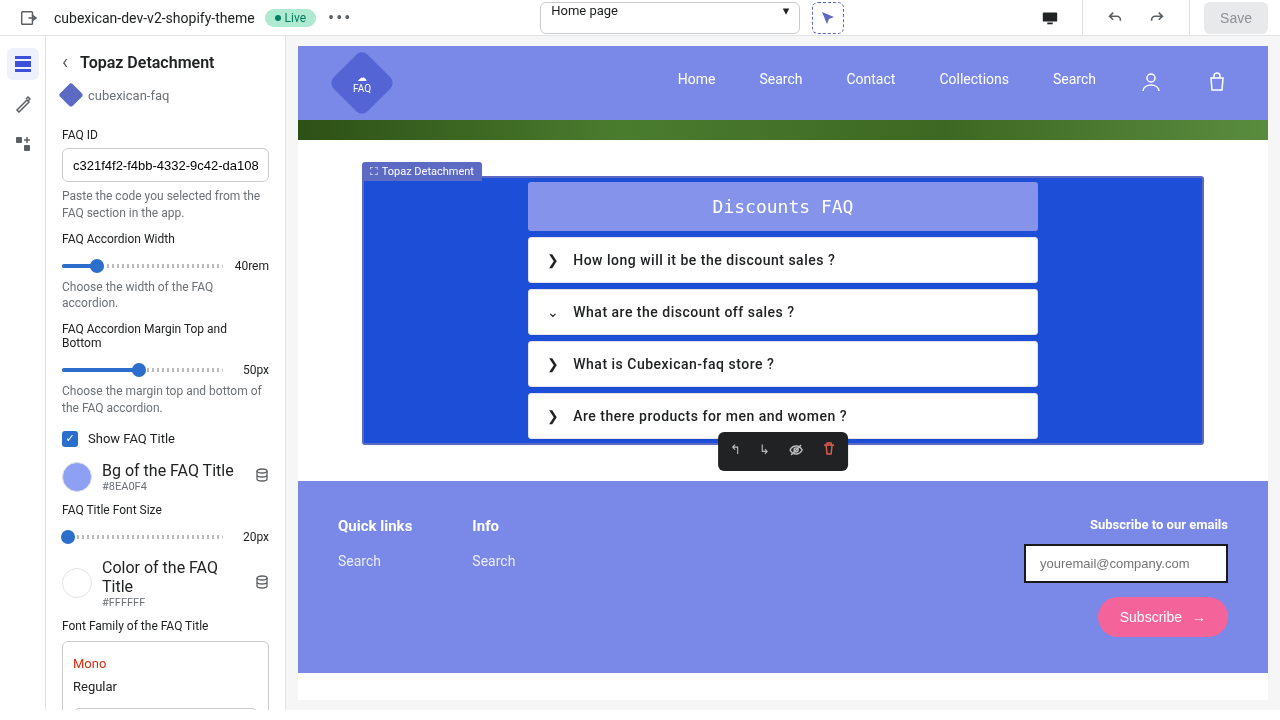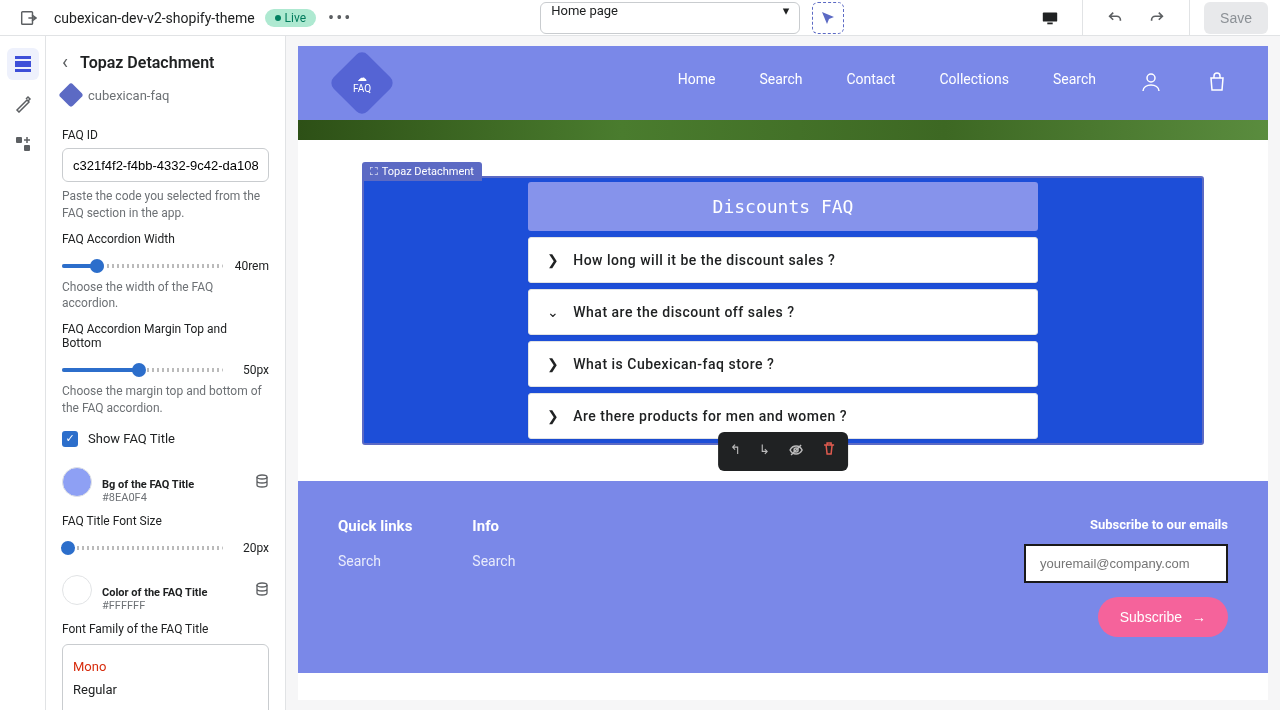--- a/index.html
+++ b/index.html
@@ -34,21 +34,21 @@
 .slider-row { display: flex; align-items: center; gap: 8px; margin-top: 13px; }
 .slider-track { flex: 1; height: 4px; background: repeating-linear-gradient(90deg, #bbb 0 2px, transparent 2px 5px); border-radius: 2px; position: relative; }
 .slider-fill { position: absolute; left: 0; top: 0; height: 4px; background: #2c6ecb; border-radius: 2px; }
 .slider-thumb { position: absolute; top: -5px; width: 14px; height: 14px; background: #2c6ecb; border-radius: 50%; cursor: pointer; transform: translateX(-50%); }
 .slider-val { font-size: 12px; color: #202223; min-width: 38px; text-align: right; }
 .check-row { display: flex; align-items: center; gap: 10px; margin-top: 14px; }
 .checkbox { width: 16px; height: 16px; background: #2c6ecb; border-radius: 3px; display: flex; align-items: center; justify-content: center; color: #fff; font-size: 11px; cursor: pointer; }
 .color-row { display: flex; align-items: center; gap: 10px; margin-top: 14px; }
 .color-swatch { width: 30px; height: 30px; border-radius: 50%; border: 1px solid #e1e3e5; flex-shrink: 0; }
 .color-info { flex: 1; }
-.color-label { font-size: 11px; font-weight: 700; margin-top: 17px; }
+.color-label { font-size: 16px; font-weight: 400; }
 .color-hex { font-size: 11px; color: #6d7175; }
 .db-icon { color: #5c5f62; cursor: pointer; }
 .font-box { border: 1px solid #c9cccf; border-radius: 6px; padding: 10px; margin-top: 8px; }
 .font-opt { padding: 4px 0; font-size: 13px; cursor: pointer; }
 .font-opt.sel { color: #d72c0d; }
 .change-btn { width: 100%; height: 34px; border: 1px solid #c9cccf; background: #fff; border-radius: 6px; margin-top: 10px; cursor: pointer; font-size: 13px; }
 .sidebar-footer { border-top: 1px solid #e1e3e5; padding: 14px 16px; display: flex; align-items: center; gap: 8px; font-size: 13px; cursor: pointer; }
 .canvas { flex: 1; background: #f6f6f7; padding: 10px 12px; overflow: auto; }
 .preview { background: #fff; min-height: 100%; }
 .storefront-nav { background: #7a88e8; height: 74px; display: flex; align-items: center; padding: 0 40px; }

